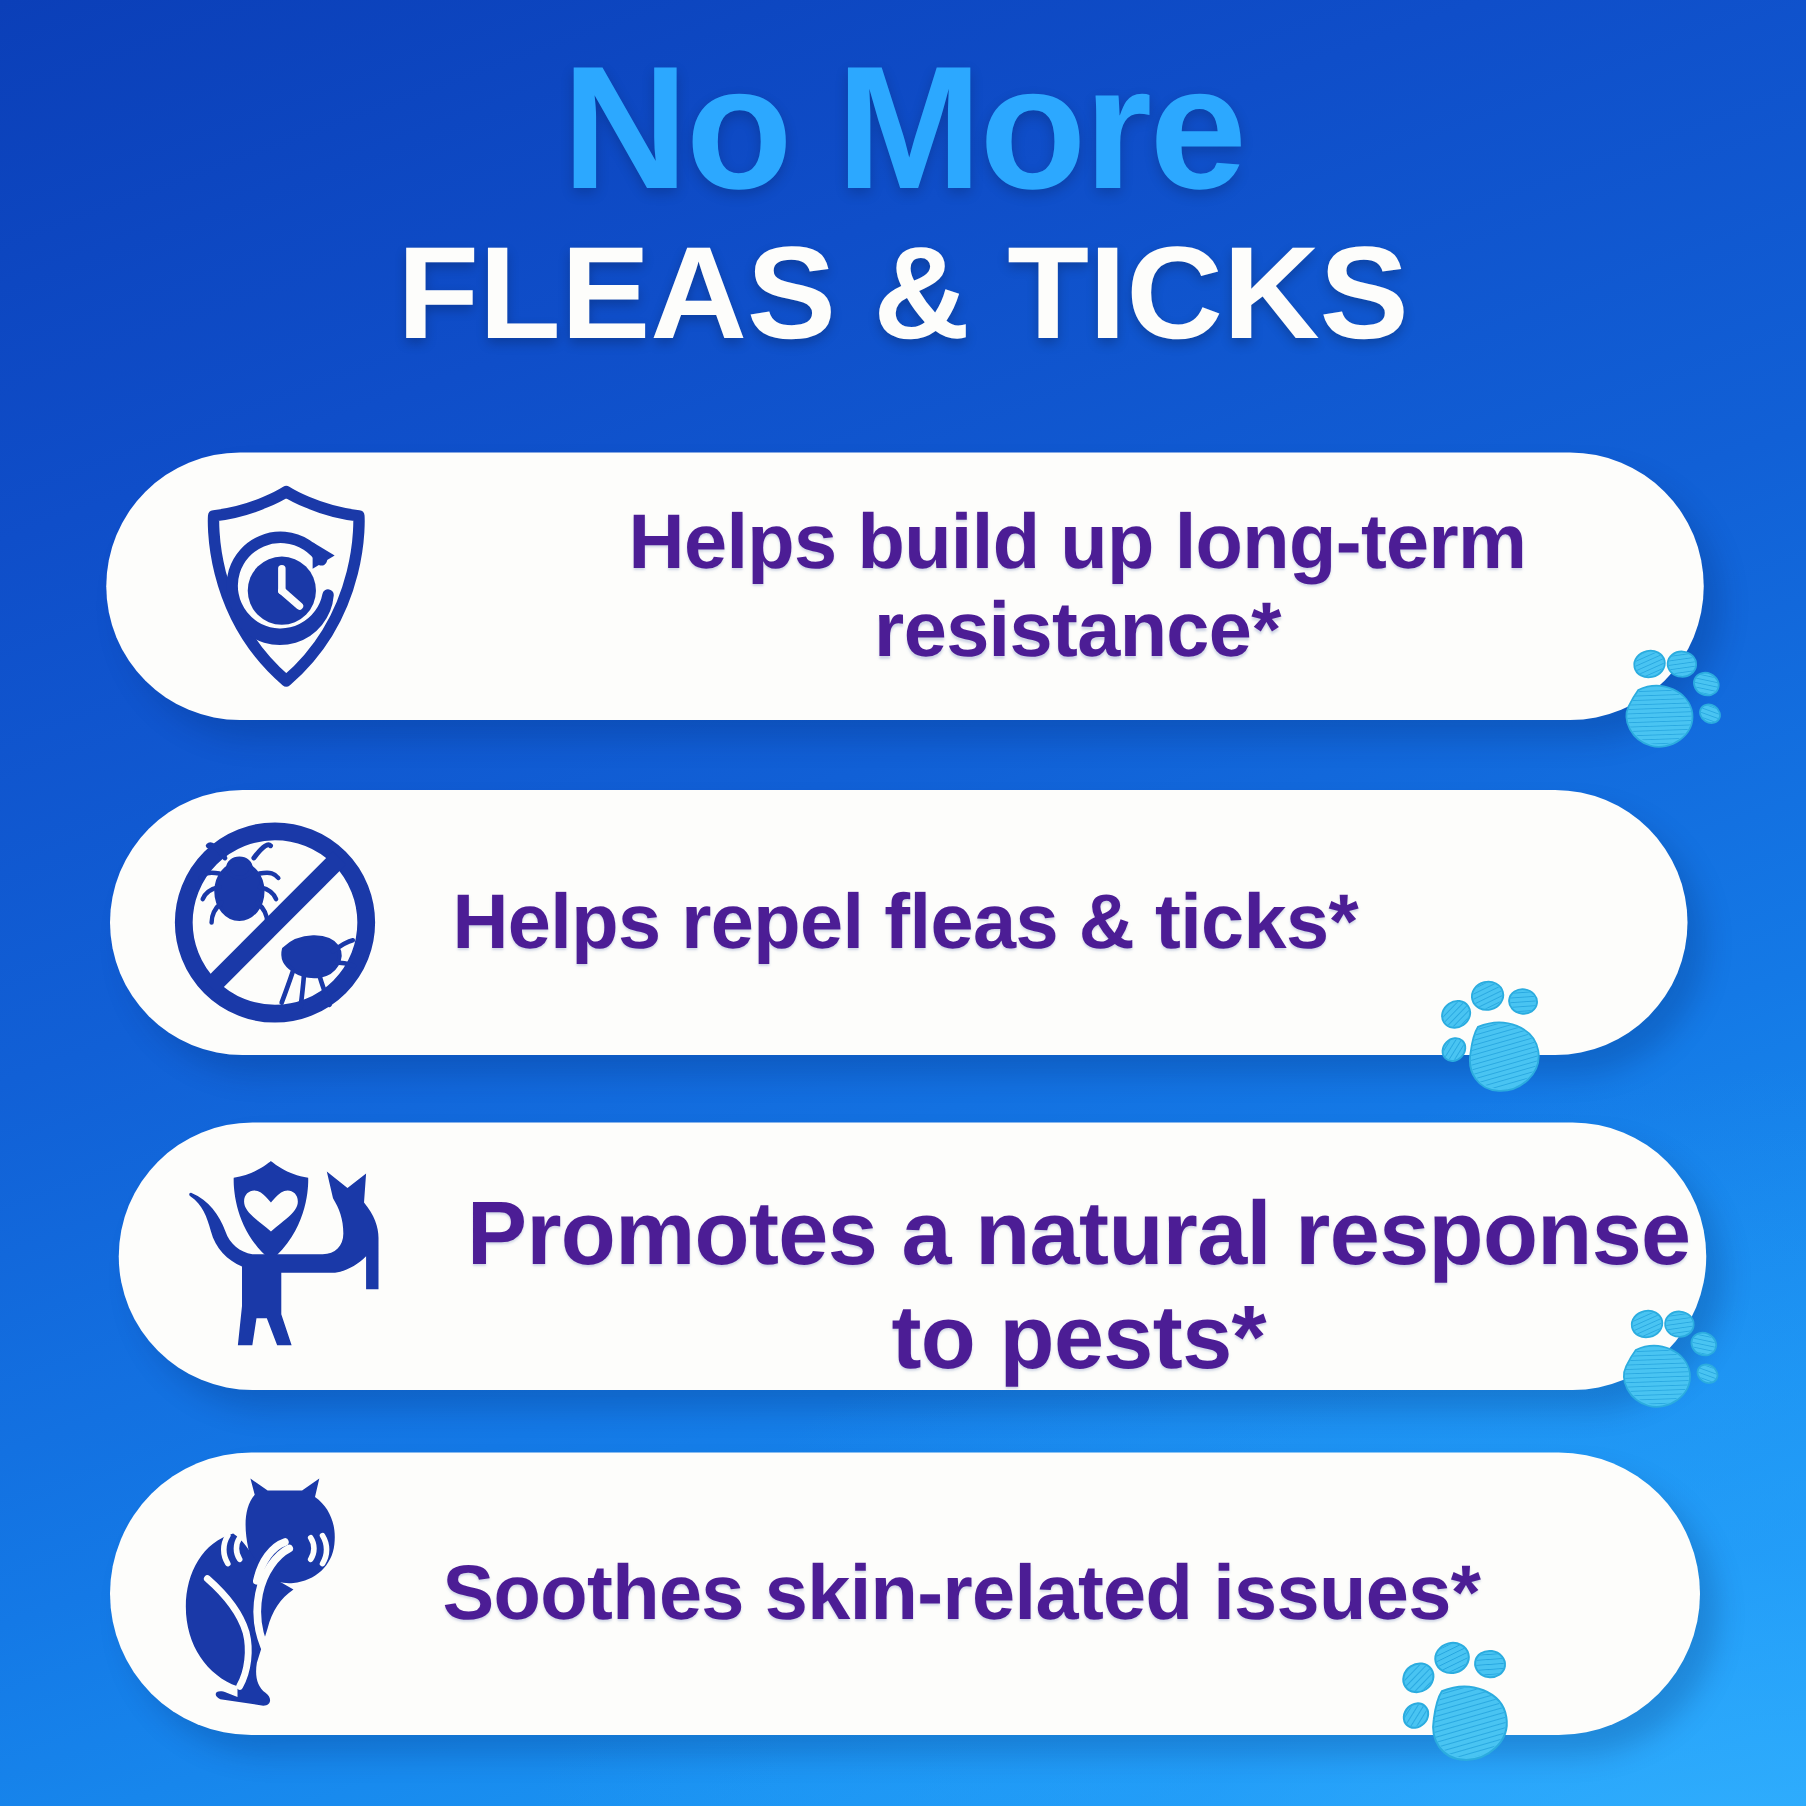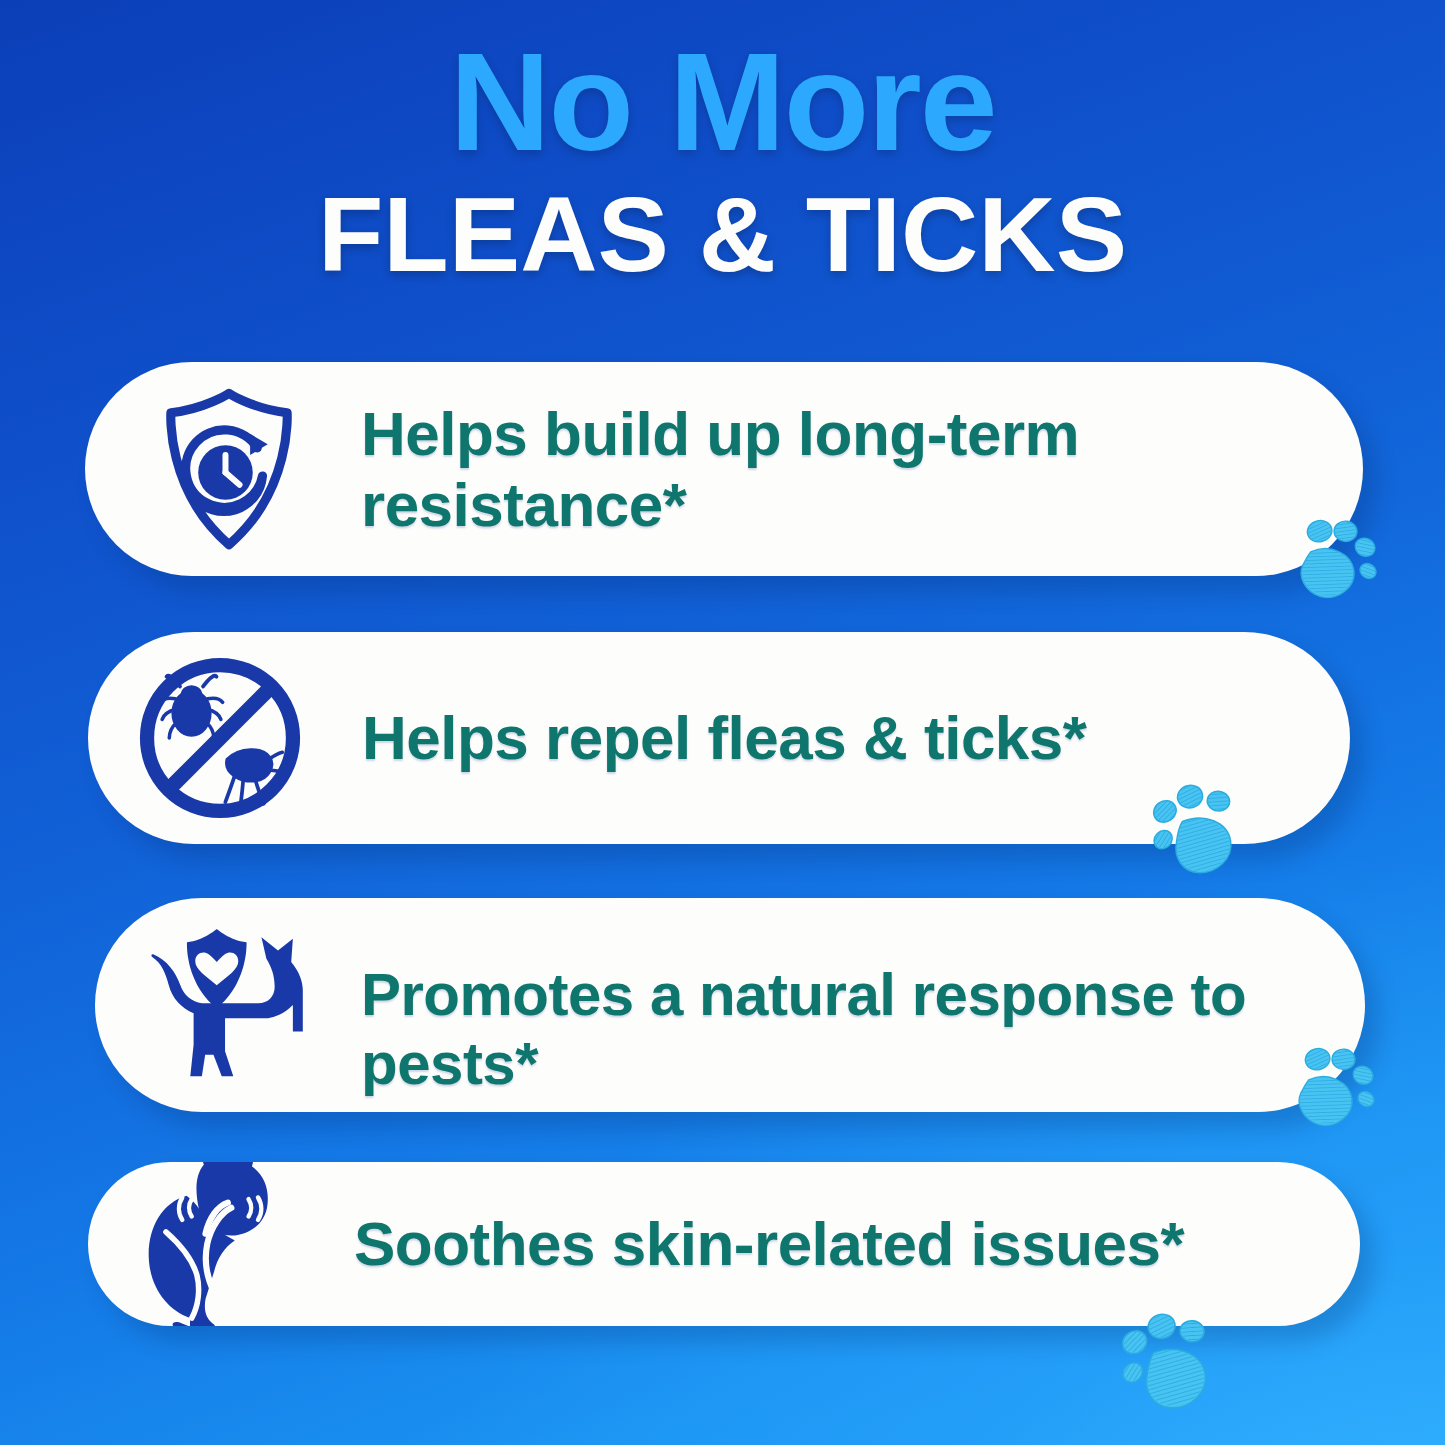--- a/index.html
+++ b/index.html
@@ -52,40 +52,41 @@
     box-shadow: 14px 16px 22px rgba(0,35,100,.22);
     display:flex;
     align-items:center;
     overflow:hidden;
   }
   .card .iconwrap{
     flex:0 0 auto;
     display:flex; align-items:center; justify-content:center;
   }
   .card .ctext{
-    color:#0f766e;
+    color:#4c1d95;
     font-weight:700;
     letter-spacing:-.5px;
     text-shadow:0 2px 2px rgba(120,140,190,.35);
+    text-align:center;
   }
 
   
   #card-1{ left:85px;  top:362px;  width:1278px; height:214px; }
   #card-2{ left:88px;  top:632px;  width:1262px; height:212px; }
   #card-3{ left:95px;  top:898px;  width:1270px; height:214px; }
-  #card-4{ left:88px;  top:1162px; width:1272px; height:164px; }
+  #card-4{ left:88px;  top:1162px; width:1272px; height:226px; }
 
   #card-1 .iconwrap{ width:220px; margin-left:34px; }
   #card-2 .iconwrap{ width:220px; margin-left:22px; }
   #card-3 .iconwrap{ width:210px; margin-left:30px; }
   #card-4 .iconwrap{ width:210px; margin-left:28px; }
 
   #card-1 .ctext{ font-size:62px; line-height:1.15; margin-left:22px; }
   #card-2 .ctext{ font-size:62px; line-height:1.15; margin-left:32px; }
-  #card-3 .ctext{ font-size:60px; line-height:1.15; margin-left:26px;margin-top:48px; }
+  #card-3 .ctext{ font-size:72px; line-height:1.15; margin-left:26px;margin-top:48px; }
   #card-4 .ctext{ font-size:62px; line-height:1.15; margin-left:28px; }
 
   
   .paw{ position:absolute; pointer-events:none; }
   #paw-1{ left:1292px; top:506px;  width:88px;  height:108px; transform:rotate(10deg); }
   #paw-2{ left:1148px; top:772px;  width:96px;  height:112px; transform:rotate(-4deg); }
   #paw-3{ left:1290px; top:1034px; width:88px;  height:108px; transform:rotate(10deg); }
   #paw-4{ left:1118px; top:1300px; width:100px; height:120px; transform:rotate(-4deg); }
 </style>
 </head>

